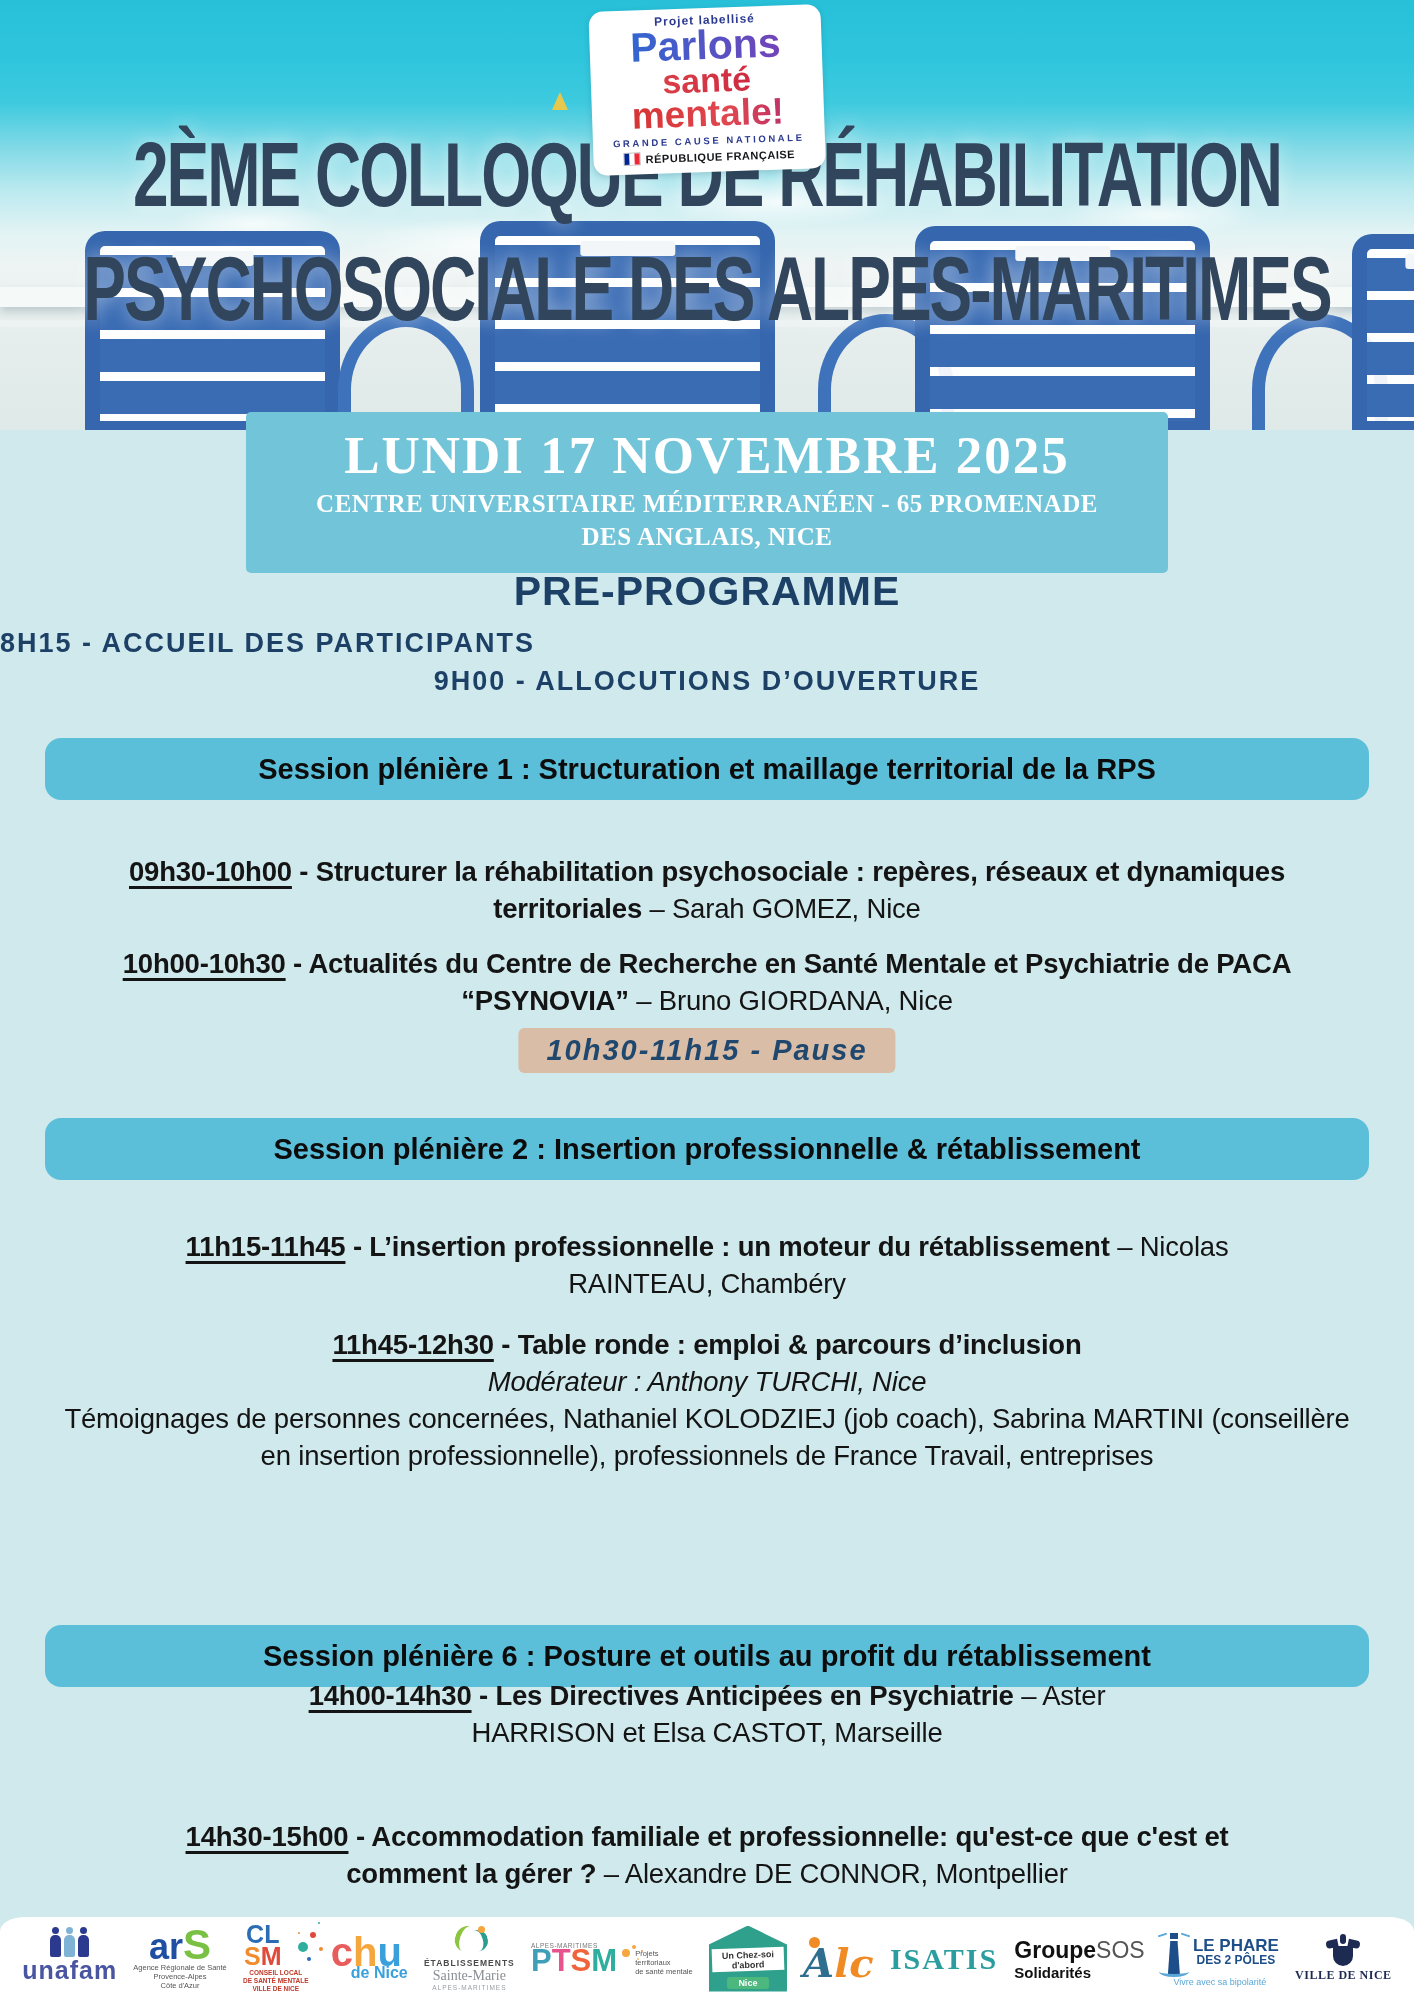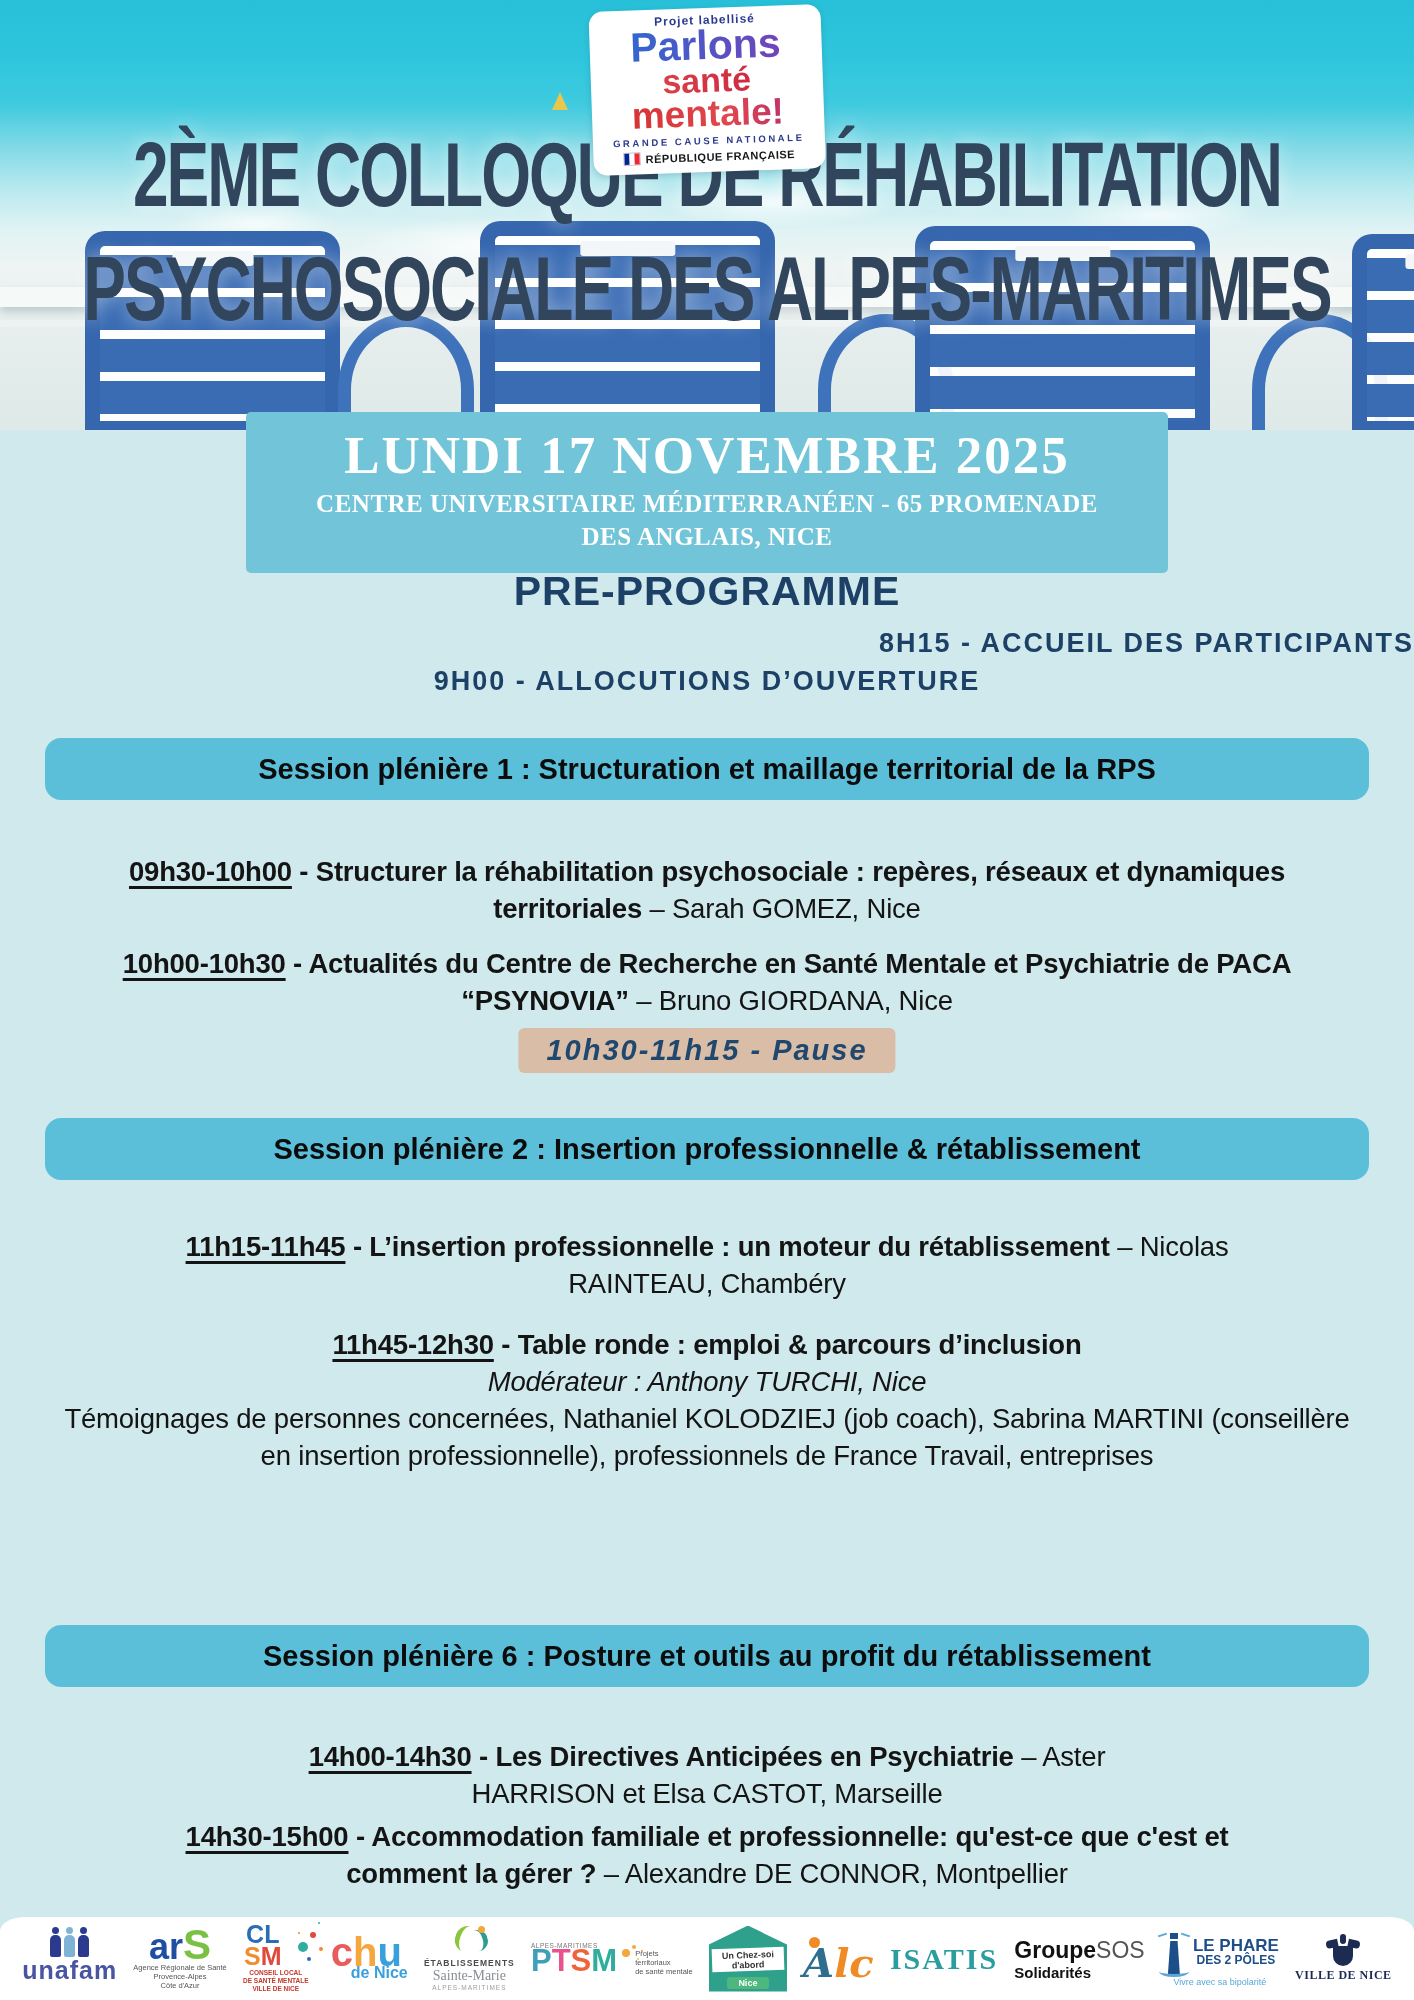--- a/index.html
+++ b/index.html
@@ -56,21 +56,21 @@
     background:#72c4d8;border-radius:5px;padding:16px 30px 20px;text-align:center;}
   .banner-date{font-family:"Liberation Serif",serif;font-weight:700;color:#fff;
     font-size:53px;letter-spacing:2px;line-height:1.02;}
   .banner-venue{font-family:"Liberation Serif",serif;font-weight:700;color:#fff;
     font-size:25px;letter-spacing:.5px;line-height:1.3;margin:6px auto 0;max-width:790px;}
 
   
   .bodyarea{position:absolute;top:430px;left:0;right:0;bottom:0;background:#cfe9ec;}
   .pre-title{position:absolute;top:138px;left:0;right:0;text-align:center;
     font-size:41px;font-weight:700;color:#1d4066;letter-spacing:1px;}
-  .pre-line1{position:absolute;top:198px;left:0;right:0;text-align:right;
+  .pre-line1{position:absolute;top:198px;left:0;right:15px;text-align:left;
     font-size:27px;font-weight:700;color:#1d4066;letter-spacing:2px;}
   .pre-line2{position:absolute;top:236px;left:0;right:0;text-align:center;
     font-size:27px;font-weight:700;color:#1d4066;letter-spacing:2px;}
 
   .band{position:absolute;left:45px;right:45px;height:62px;background:#5cbfda;border-radius:16px;
     display:flex;align-items:center;justify-content:center;
     font-size:29px;font-weight:700;color:#0c0c0c;}
   .item{position:absolute;left:50%;transform:translateX(-50%);text-align:center;
     font-size:27.5px;line-height:37px;color:#141414;letter-spacing:-.2px;}
   .item .t{font-weight:700;text-decoration:underline;text-underline-offset:5px;text-decoration-thickness:2.5px;}
@@ -232,21 +232,21 @@
     <p class="item" style="top:868px;width:1290px;">
       <span class="t">11h45-12h30</span><span class="b"> - </span><span class="b">Table ronde : emploi &amp; parcours d’inclusion</span><br>
       <span class="it">Modérateur : Anthony TURCHI, Nice</span><br>
       <span class="r">Témoignages de personnes concernées, Nathaniel KOLODZIEJ (job coach), Sabrina MARTINI (conseillère en insertion professionnelle), professionnels de France Travail, entreprises</span>
     </p>
 
 
     <div class="band" style="top:1195px;">
       <span>Session plénière 6 : Posture et outils au profit du rétablissement</span>
     </div>
-    <p class="item" style="top:1280px;width:840px;"><span class="t">14h00-14h30</span><span class="b"> - </span><span class="b">Les Directives Anticipées en Psychiatrie</span><span class="r"> – Aster HARRISON et Elsa CASTOT, Marseille</span></p>
+    <p class="item" style="top:1219px;width:840px;"><span class="t">14h00-14h30</span><span class="b"> - </span><span class="b">Les Directives Anticipées en Psychiatrie</span><span class="r"> – Aster HARRISON et Elsa CASTOT, Marseille</span></p>
     <p class="item" style="top:1360px;width:1160px;"><span class="t">14h30-15h00</span><span class="b"> - </span><span class="b">Accommodation familiale et professionnelle: qu'est-ce que c'est et comment la gérer ?</span><span class="r"> – Alexandre DE CONNOR, Montpellier</span></p>
   </div>
 
   <div class="footer">
 
     <div class="logo">
       <div class="una-icon">
           <i></i>
           <i class="mid"></i>
           <i></i>

